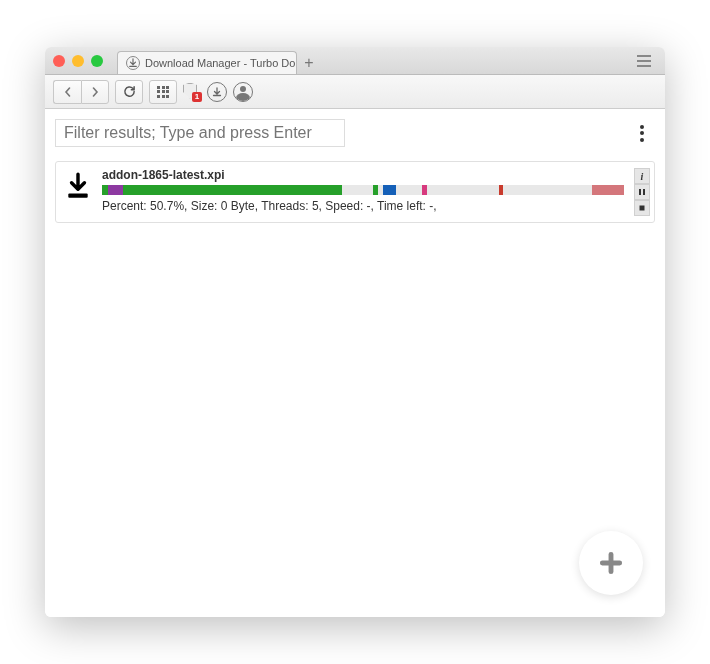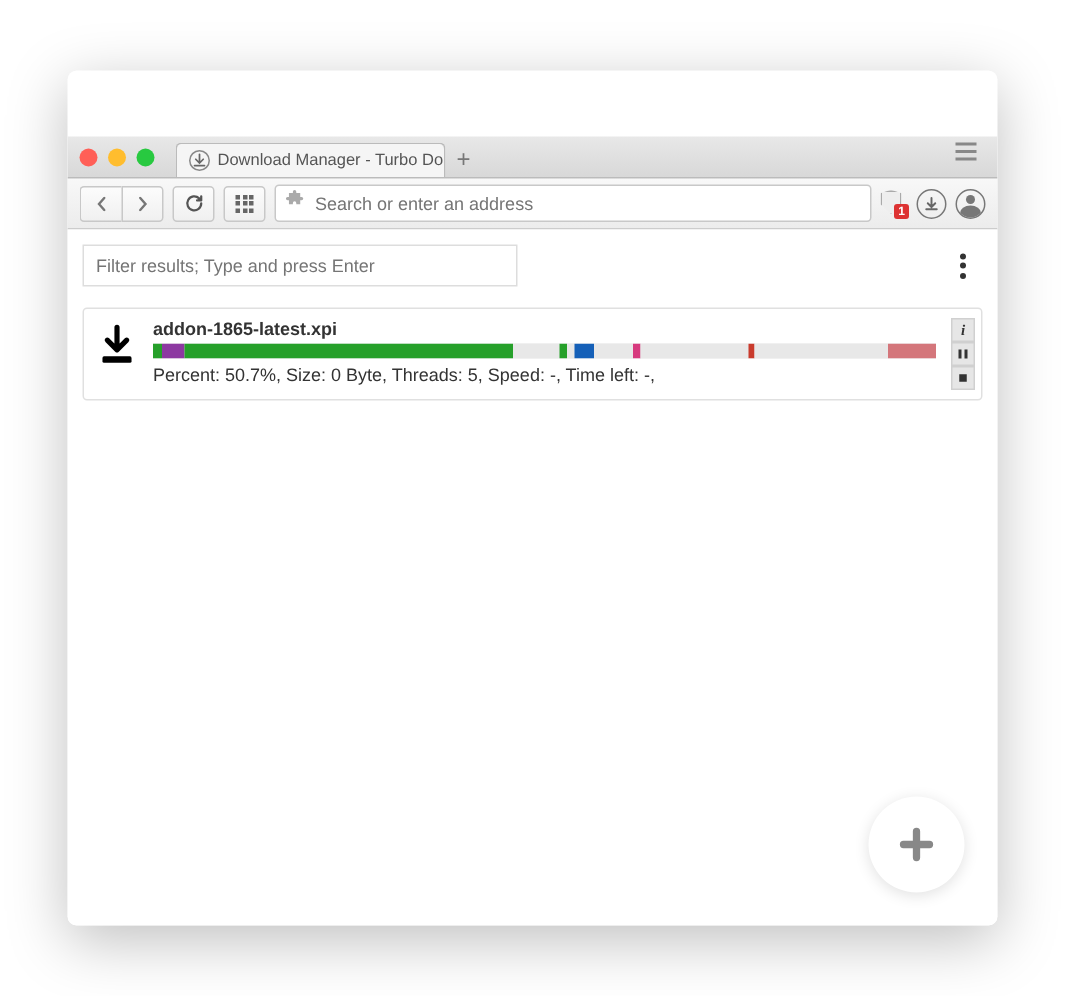--- a/index.html
+++ b/index.html
@@ -25,23 +25,23 @@
       overflow: hidden;
       display: flex;
       flex-direction: column;
       position: relative;
     }
     .titlebar {
       height: 28px;
       background: linear-gradient(to bottom, #e8e8e8, #d8d8d8);
       border-bottom: 1px solid #bbb;
       display: flex;
+      align-items: center;
       padding: 0 8px;
       position: relative;
-      margin-top: 44px;
     }
     .traffic {
       display: flex;
       gap: 7px;
       align-items: center;
     }
     .traffic-btn {
       width: 12px;
       height: 12px;
       border-radius: 50%;
@@ -241,21 +241,21 @@
     .filter-row {
       display: flex;
       align-items: center;
       margin-bottom: 14px;
     }
     .filter-input {
       width: 290px;
       height: 28px;
       border: 1px solid #ddd;
       padding: 0 8px;
-      font-size: 12px;
+      font-size: 16px;
       color: #aaa;
       outline: none;
     }
     .more-vert {
       margin-left: auto;
       width: 20px;
       display: flex;
       flex-direction: column;
       gap: 2.5px;
       align-items: center;
@@ -391,28 +391,20 @@
         <span></span>
           <span></span>
           <span></span>
           <span></span>
           <span></span>
           <span></span>
           <span></span>
           <span></span>
           <span></span>
       </div>
-    </div>
-    <div class="url-bar">
-      <span class="puzzle-icon">
-        <svg width="14" height="14" viewBox="0 0 16 16">
-            <path d="M6 2 a1.3 1.3 0 0 1 2.6 0 v1 h3 v3 h1 a1.3 1.3 0 0 1 0 2.6 h-1 v3 h-3 v-1 a1.3 1.3 0 0 0-2.6 0 v1 h-3 v-3 h-1 a1.3 1.3 0 0 1 0-2.6 h1 v-3 h3 z" fill="#aaa"></path>
-          </svg>
-      </span>
-      <input class="url-input" type="text" placeholder="Search or enter an address" style="">
     </div>
     <div class="right-icons">
       <div class="shield-icon">
         <div class="shield-shape"></div>
         <div class="shield-badge">1</div>
       </div>
       <div class="icon-circle">
         <svg width="10" height="10" viewBox="0 0 10 10">
             <path d="M5 1 L5 6 M2.5 4.5 L5 7 L7.5 4.5 M1.5 8.5 L8.5 8.5" stroke="#666" stroke-width="1.3" fill="none" stroke-linecap="round"></path>
           </svg>

